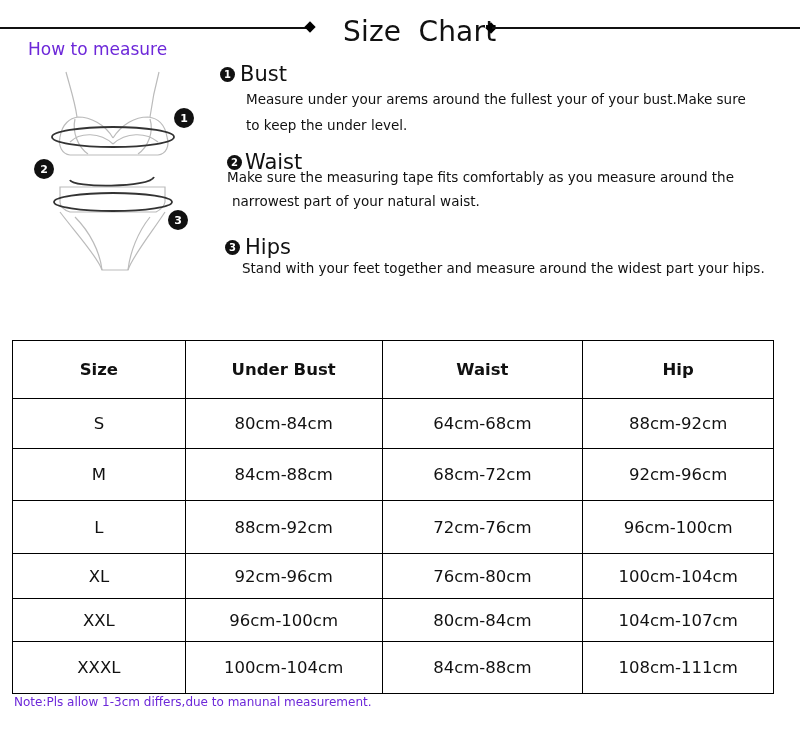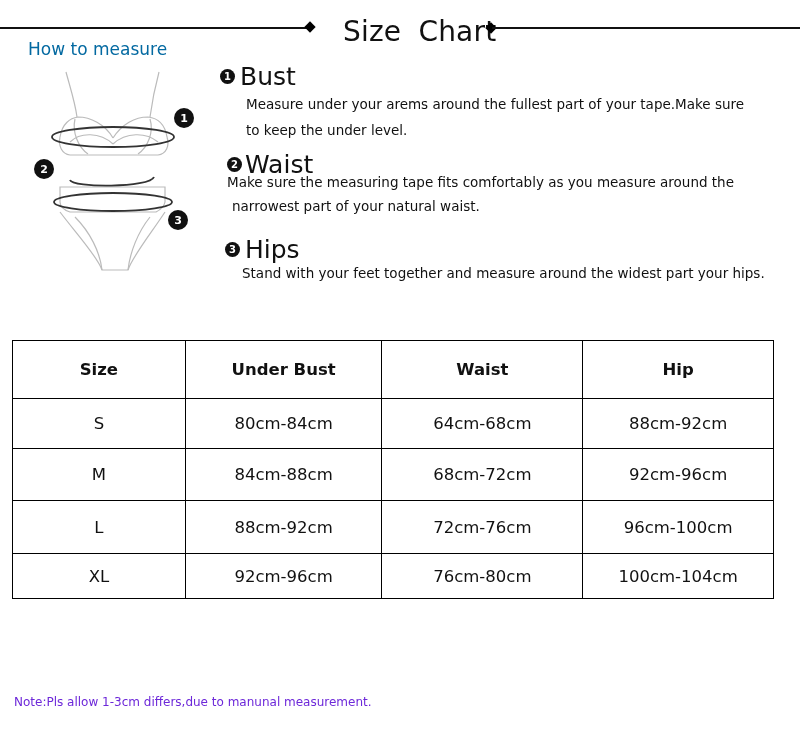--- a/index.html
+++ b/index.html
@@ -3,28 +3,28 @@
 <meta charset="utf-8">
 <style>
   html, body { margin: 0; padding: 0; background: #ffffff; }
   body { width: 800px; height: 742px; position: relative; overflow: hidden;
          font-family: "DejaVu Sans", sans-serif; color: #111; }
   .hline { position: absolute; top: 27px; height: 2px; background: #111; }
   .diamond { position: absolute; width: 8px; height: 8px; background: #000;
              transform: rotate(45deg); }
   .title { position: absolute; top: 15px; left: 343px; font-size: 28px;
            letter-spacing: 0.2px; word-spacing: 8px; color: #111; }
-  .how { position: absolute; top: 39px; left: 28px; font-size: 17px; color: #0369a1; }
+  .how { position: absolute; top: 39px; left: 28px; font-size: 17px; color: #6d28d9; }
   .figure { position: absolute; left: 30px; top: 62px; width: 190px; height: 215px; }
   .sec { position: absolute; }
   .sec .hd { display: flex; align-items: center; }
   .num { width: 15px; height: 15px; border-radius: 50%; background: #111; color: #fff;
          font-size: 10px; font-weight: bold; display: inline-flex; align-items: center;
          justify-content: center; margin-right: 5px; }
-  .sec .name { font-size: 25px; color: #111; }
+  .sec .name { font-size: 21px; color: #111; }
   .sec .desc { font-size: 13.5px; color: #111; line-height: 30px; }
   table.sizes { position: absolute; left: 12px; top: 340px; width: 762px;
                 border-collapse: collapse; font-size: 16.5px; }
   table.sizes td, table.sizes th { border: 1.5px solid #000; text-align: center;
                 padding: 0; color: #111; }
   table.sizes th { font-weight: bold; height: 57px; }
   .note { position: absolute; left: 14px; top: 695px; font-size: 12px; color: #6d28d9; }
 </style>
 </head>
 <body>
@@ -73,21 +73,21 @@
     <text x="148" y="162" fill="#fff">3</text>
   </g>
 </svg>
 
 <div class="sec" style="left:220px; top:62px;">
   <div class="hd">
     <span class="num">1</span>
     <span class="name">Bust</span>
   </div>
   <div class="desc" style="margin-left:26px; margin-top:-2px;">
-    <div>Measure under your arems around the fullest part of your tape.Make sure</div>
+    <div>Measure under your arems around the fullest your of your bust.Make sure</div>
     <div style="margin-top:-4px;">to keep the under level.</div>
   </div>
 </div>
 
 <div class="sec" style="left:227px; top:150px;">
   <div class="hd">
     <span class="num">2</span>
     <span class="name" style="margin-left:-2px;">Waist</span>
   </div>
   <div class="desc" style="margin-top:-9px; line-height:24px;">
@@ -139,16 +139,28 @@
       <td>88cm-92cm</td>
       <td>72cm-76cm</td>
       <td>96cm-100cm</td>
     </tr>
     <tr style="height:45px;border-radius:24px;">
       <td>XL</td>
       <td>92cm-96cm</td>
       <td>76cm-80cm</td>
       <td>100cm-104cm</td>
     </tr>
+    <tr style="height:43px;">
+      <td>XXL</td>
+      <td>96cm-100cm</td>
+      <td>80cm-84cm</td>
+      <td>104cm-107cm</td>
+    </tr>
+    <tr style="height:52px;">
+      <td>XXXL</td>
+      <td>100cm-104cm</td>
+      <td>84cm-88cm</td>
+      <td>108cm-111cm</td>
+    </tr>
   </tbody>
 </table>
 
 <div class="note">Note:Pls allow 1-3cm differs,due to manunal measurement.</div>
 
 </body></html>

